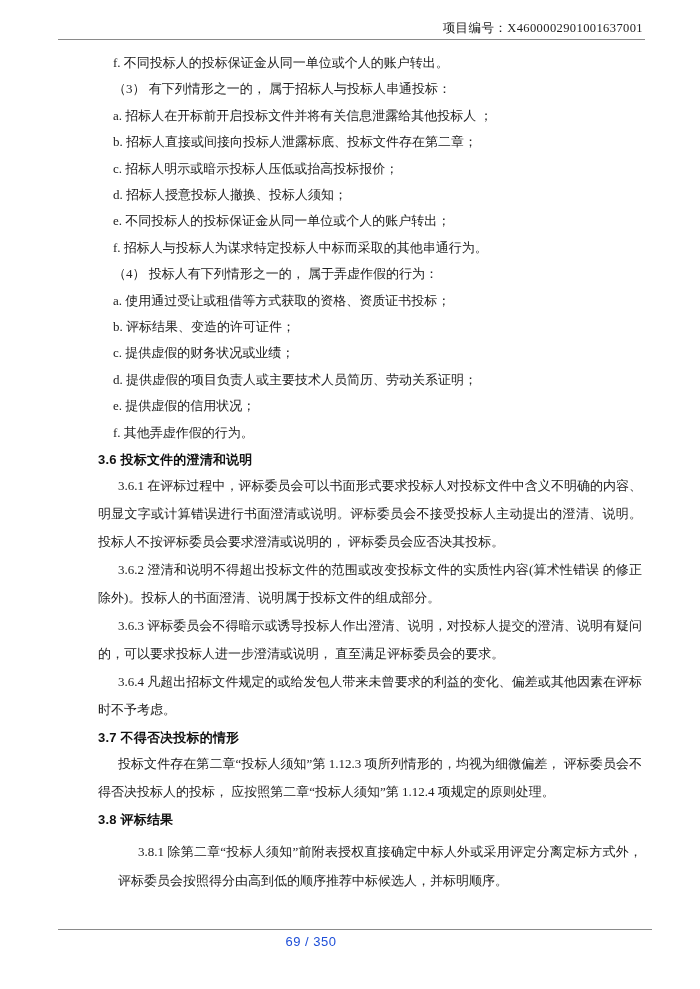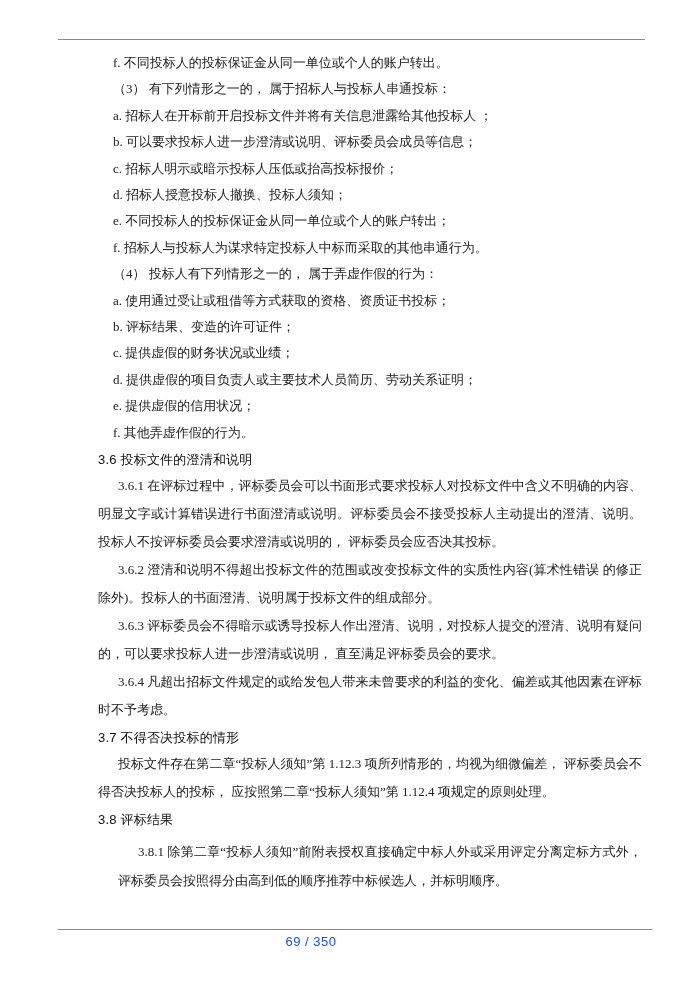--- a/index.html
+++ b/index.html
@@ -44,21 +44,21 @@
   }
   .doc p { margin: 0; }
   .li {
     padding-left: 15px;
     line-height: 26.4px;
     white-space: pre-wrap;
     font-family: Liberation Serif, serif;
   }
   .hd {
     font-family: "Liberation Sans", "DejaVu Sans", sans-serif;
-    font-weight: 400;
+    font-weight: 700;
     font-size: 13px;
     line-height: 25px;
     margin-top: 1px !important;
     color: #111111;
     letter-spacing: 0.2px;
   }
   .pr {
     text-indent: 20px;
     text-align: justify;
     line-height: 28px;
@@ -88,27 +88,28 @@
     font-size: 13px;
     color: #1d4ed8;
     letter-spacing: 0.5px;
   }
 </style>
 </head>
 <body>
 
 <div class="page">
 
+  <div class="hdr-text">项目编号：X4600002901001637001</div>
   <div class="hdr-rule"></div>
 
   <div class="doc">
     <p class="li">f. 不同投标人的投标保证金从同一单位或个人的账户转出。</p>
     <p class="li">（3） 有下列情形之一的， 属于招标人与投标人串通投标：</p>
     <p class="li">a. 招标人在开标前开启投标文件并将有关信息泄露给其他投标人 ；</p>
-    <p class="li">b. 可以要求投标人进一步澄清或说明、评标委员会成员等信息；</p>
+    <p class="li">b. 招标人直接或间接向投标人泄露标底、投标文件存在第二章；</p>
     <p class="li">c. 招标人明示或暗示投标人压低或抬高投标报价；</p>
     <p class="li">d. 招标人授意投标人撤换、投标人须知；</p>
     <p class="li">e. 不同投标人的投标保证金从同一单位或个人的账户转出；</p>
     <p class="li">f. 招标人与投标人为谋求特定投标人中标而采取的其他串通行为。</p>
     <p class="li">（4） 投标人有下列情形之一的， 属于弄虚作假的行为：</p>
     <p class="li">a. 使用通过受让或租借等方式获取的资格、资质证书投标；</p>
     <p class="li">b. 评标结果、变造的许可证件；</p>
     <p class="li">c. 提供虚假的财务状况或业绩；</p>
     <p class="li">d. 提供虚假的项目负责人或主要技术人员简历、劳动关系证明；</p>
     <p class="li">e. 提供虚假的信用状况；</p>

